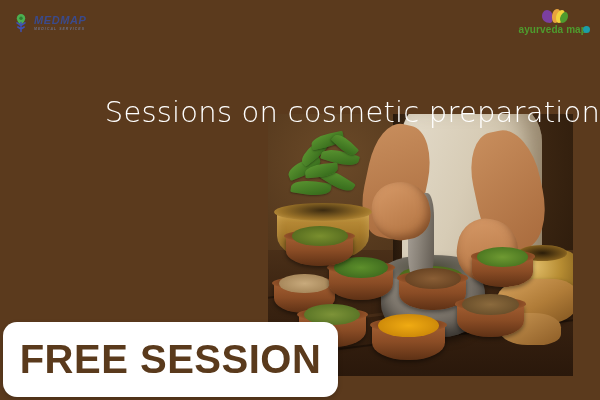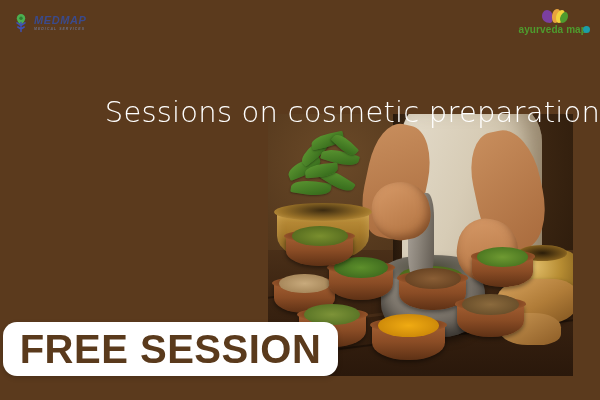--- a/index.html
+++ b/index.html
@@ -185,21 +185,21 @@
   .subtitle{
     position:absolute;left:6px;right:0;top:78px;text-align:right;
     font-size:29px;font-weight:300;color:#ffffff;letter-spacing:.2px;
     line-height:1.1;
     font-family:"DejaVu Sans", sans-serif;
     margin-top:19px;
   }
 
   
   .badge{
-    position:absolute;left:3px;top:322px;width:335px;height:54px;
+    position:absolute;left:3px;top:322px;width:335px;height:75px;
     background:#ffffff;border-radius:14px;
     display:flex;align-items:center;justify-content:center;
     box-shadow:0 2px 5px rgba(0,0,0,.18);
   }
   .badge-text{
     font-size:40px;font-weight:700;color:#5a3a1c;letter-spacing:.5px;
   }
 </style>
 </head>
 <body>

